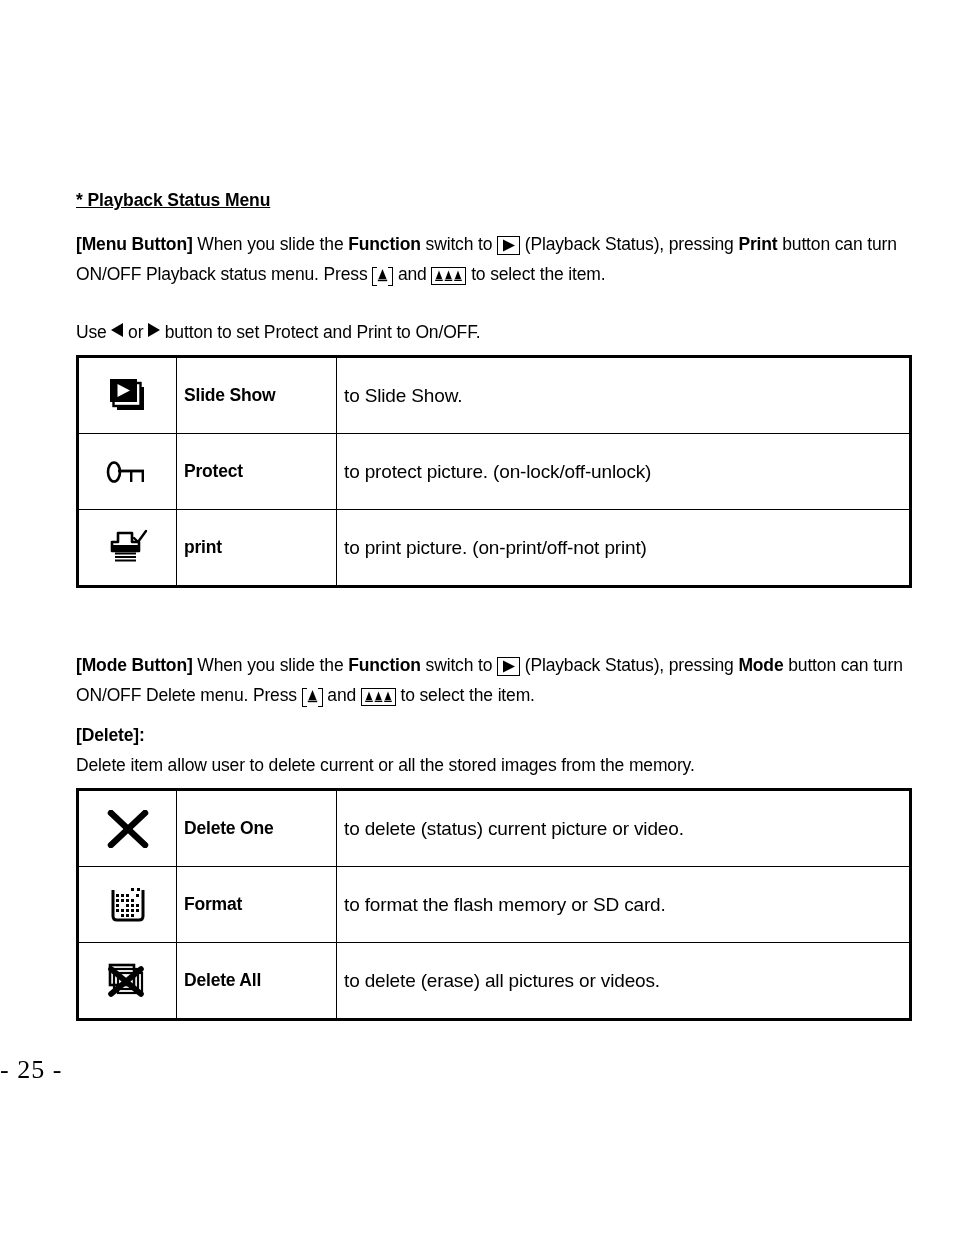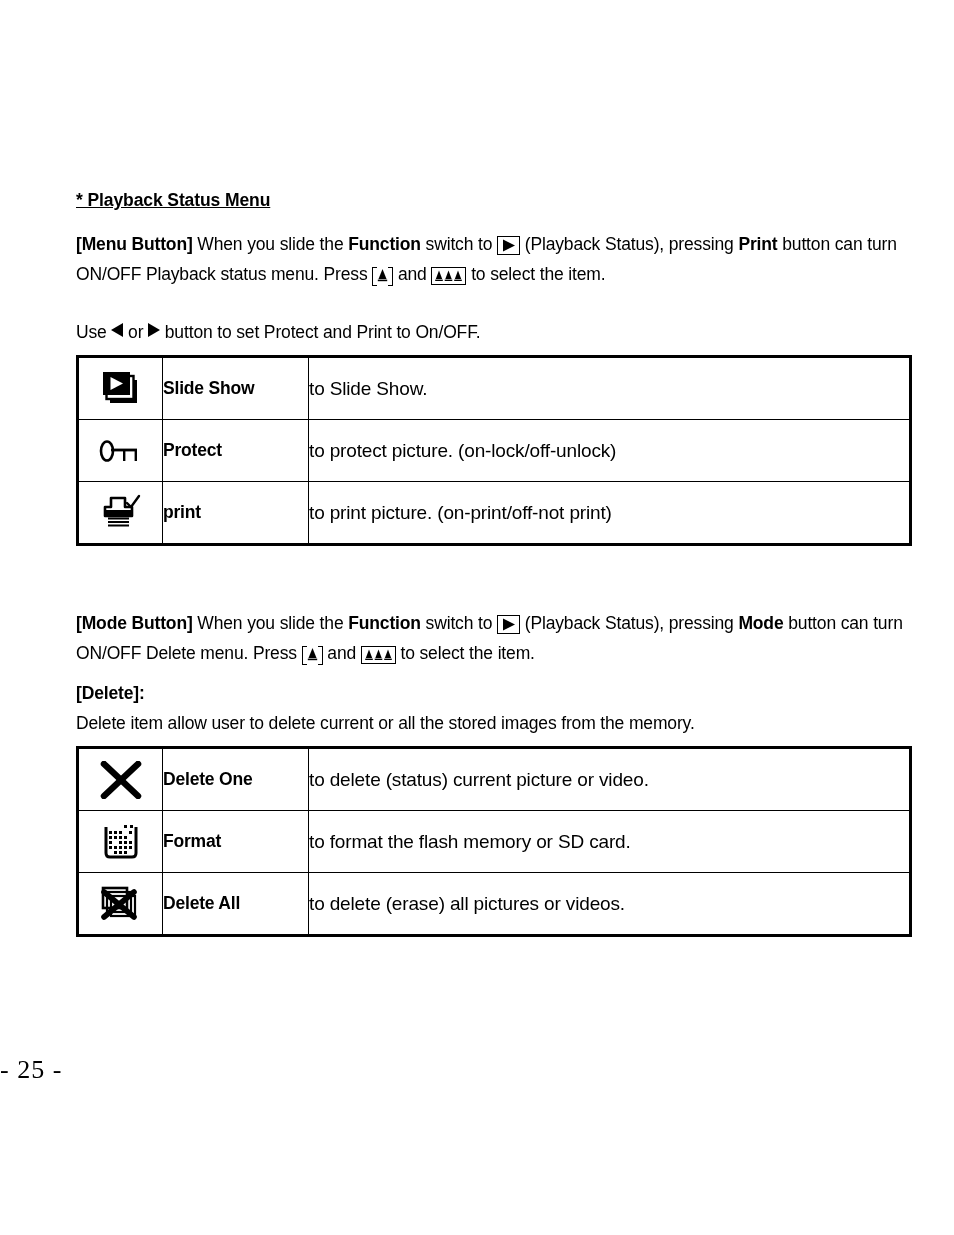--- a/index.html
+++ b/index.html
@@ -94,21 +94,21 @@
 
   
   table.menu-table {
     border-collapse: collapse;
     width: 836px;
     table-layout: fixed;
     border: 3px solid #000;
   }
   table.menu-table td {
     border: 1.3px solid #000;
-    padding: 0;
+    padding: 7px;
     vertical-align: middle;
   }
   td.col-icon   { width: 83px;  text-align: center; height: 61px; }
   td.col-label  { width: 145px; padding-left: 10px; font-size: 17.5px; font-weight: bold; letter-spacing: -0.2px;}
   td.col-desc   { padding-left: 9px; font-size: 19px; letter-spacing: -0.15px; }
 
   .icon-cell-inner {
     display: flex;
     align-items: center;
     justify-content: center;

